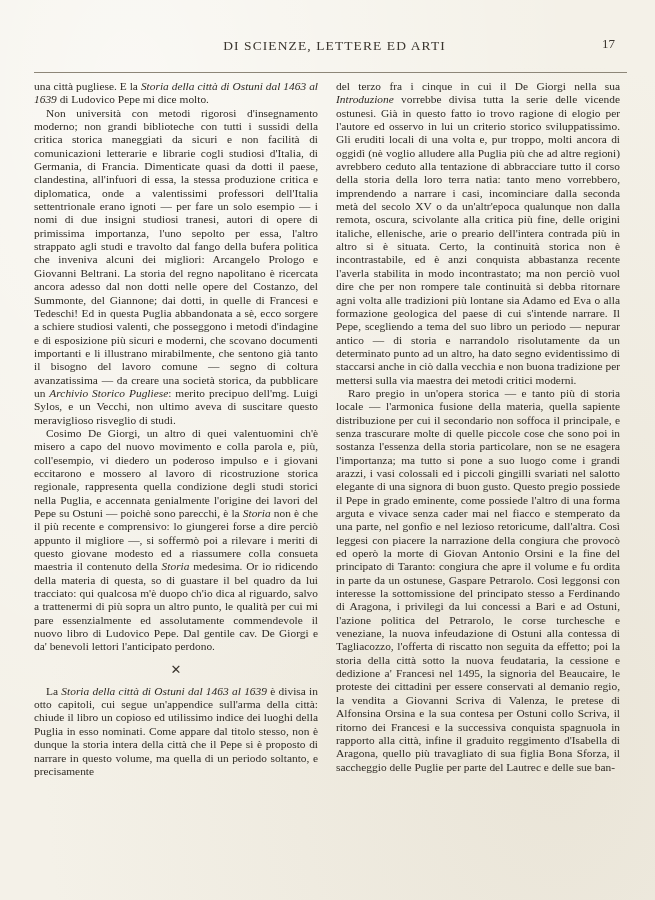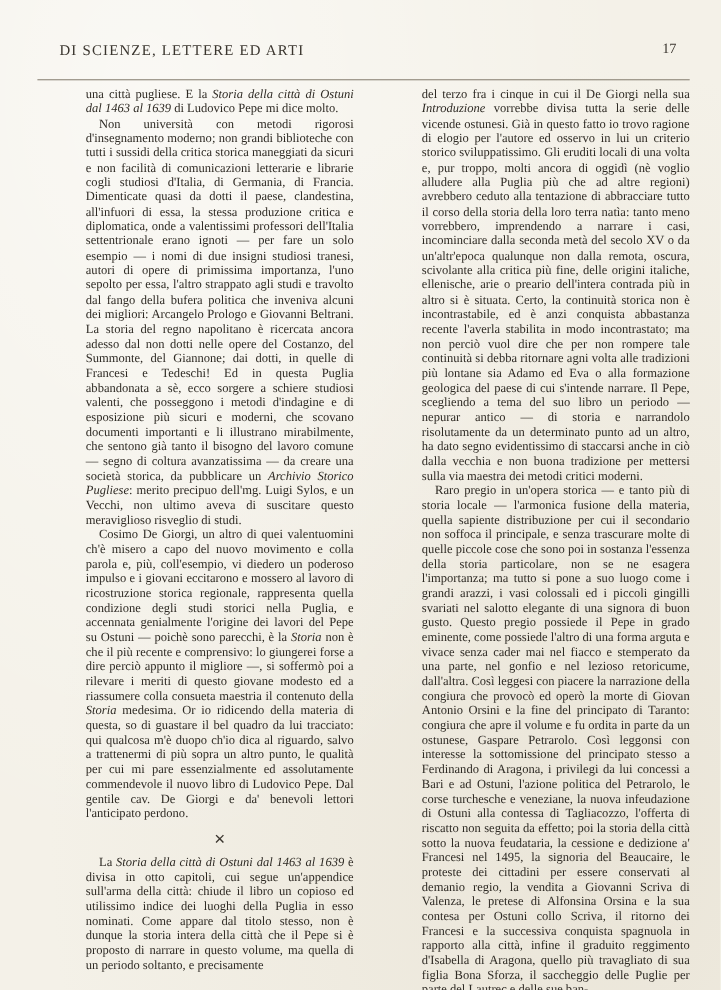--- a/index.html
+++ b/index.html
@@ -31,21 +31,21 @@
     pointer-events: none;
   }
   .header {
     position: absolute;
     top: 38px;
     left: 54px;
     right: 40px;
     height: 22px;
   }
   .running-title {
-    text-align: left;
+    text-align: center;
     font-size: 13.5px;
     letter-spacing: 1.1px;
     color: #3a352e;
     font-family: "Liberation Serif", serif;
   }
   .folio {
     position: absolute;
     right: 0;
     top: -2px;
     font-size: 13px;
@@ -64,21 +64,20 @@
     top: 80px;
     left: 34px;
     right: 28px;
     bottom: 60px;
     display: flex;
     gap: 18px;
   }
   .col {
     width: 284px;
     position: relative;
-    margin-left: 44px;
   }
   p {
     margin: 0;
     font-size: 11.4px;
     line-height: 13.35px;
     text-align: justify;
     text-justify: inter-word;
     hyphens: manual;
     color: #2e2a24;
     font-family: "Liberation Serif", serif;

